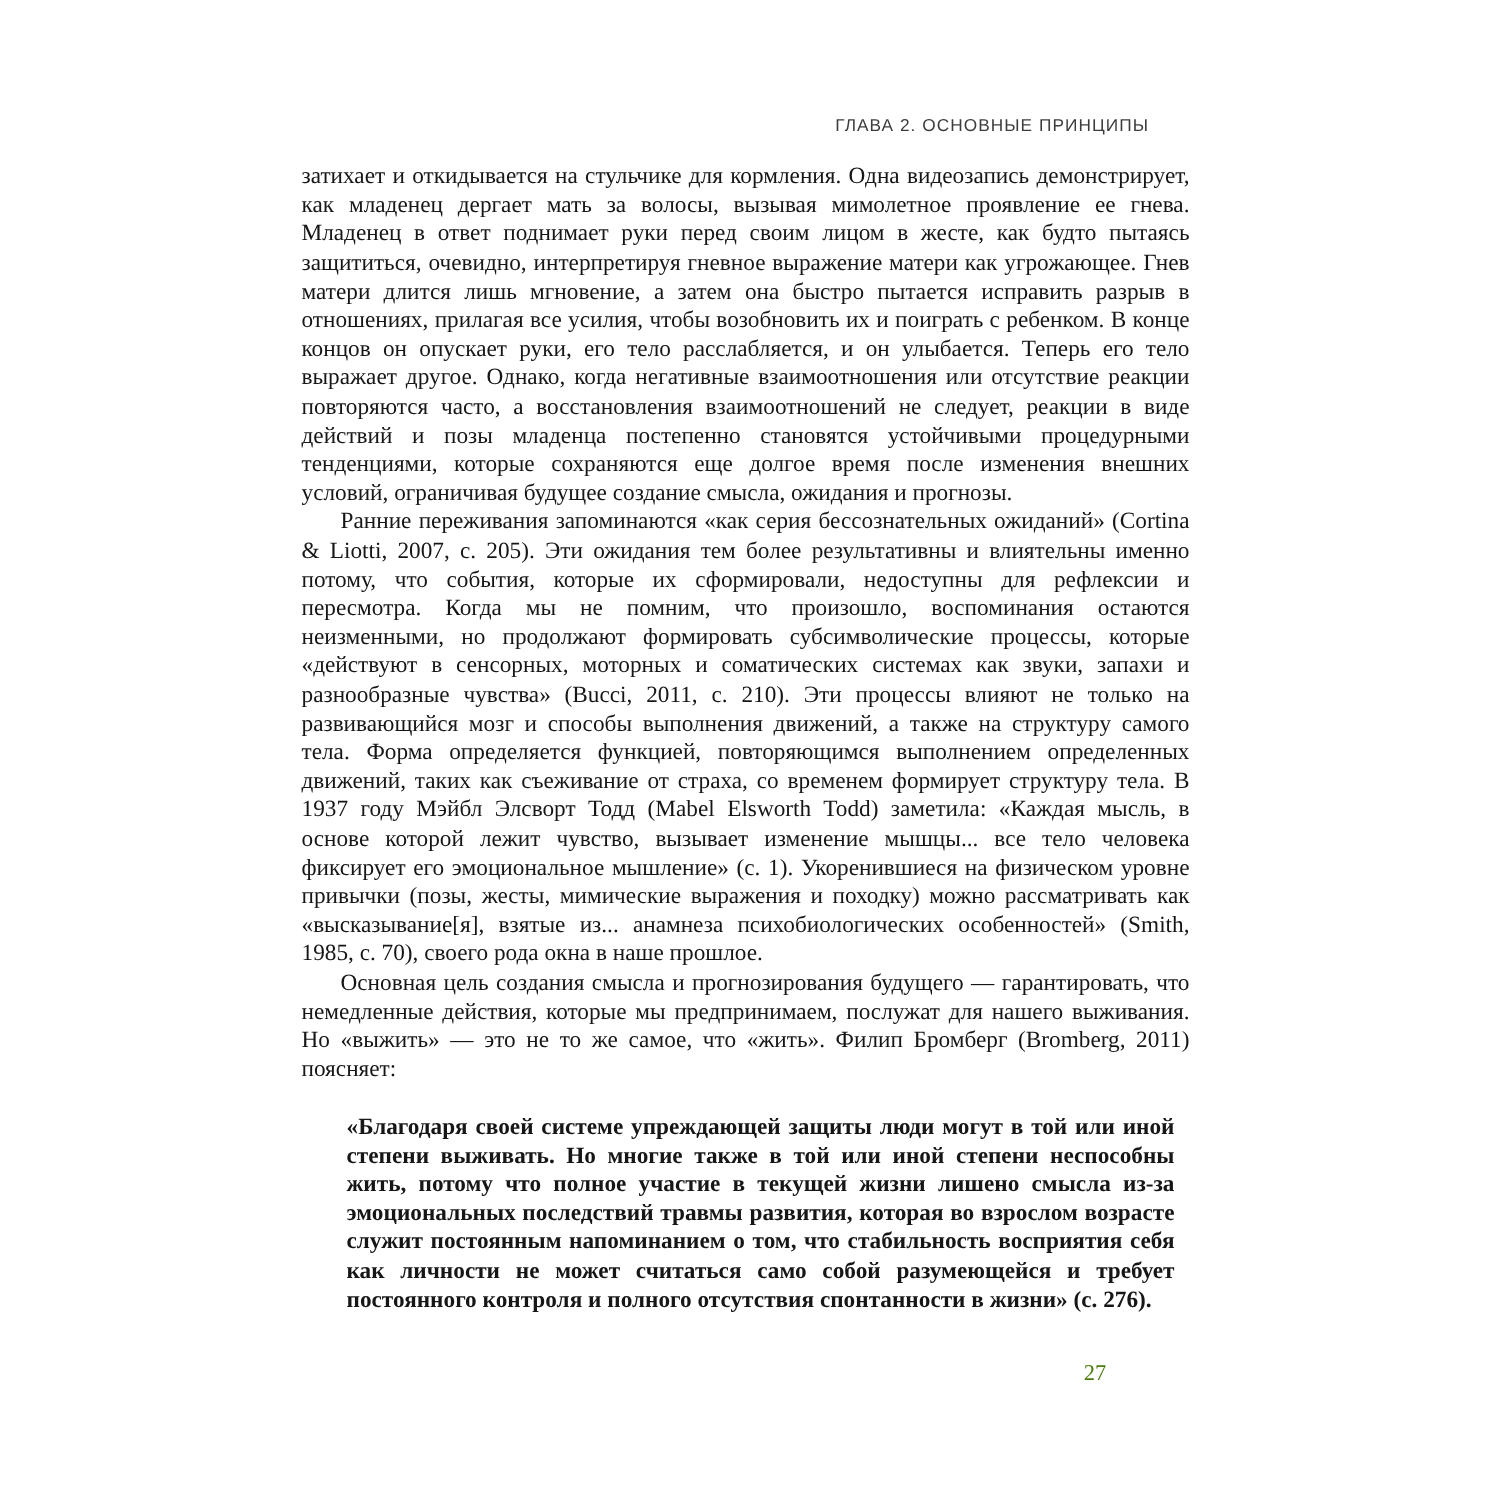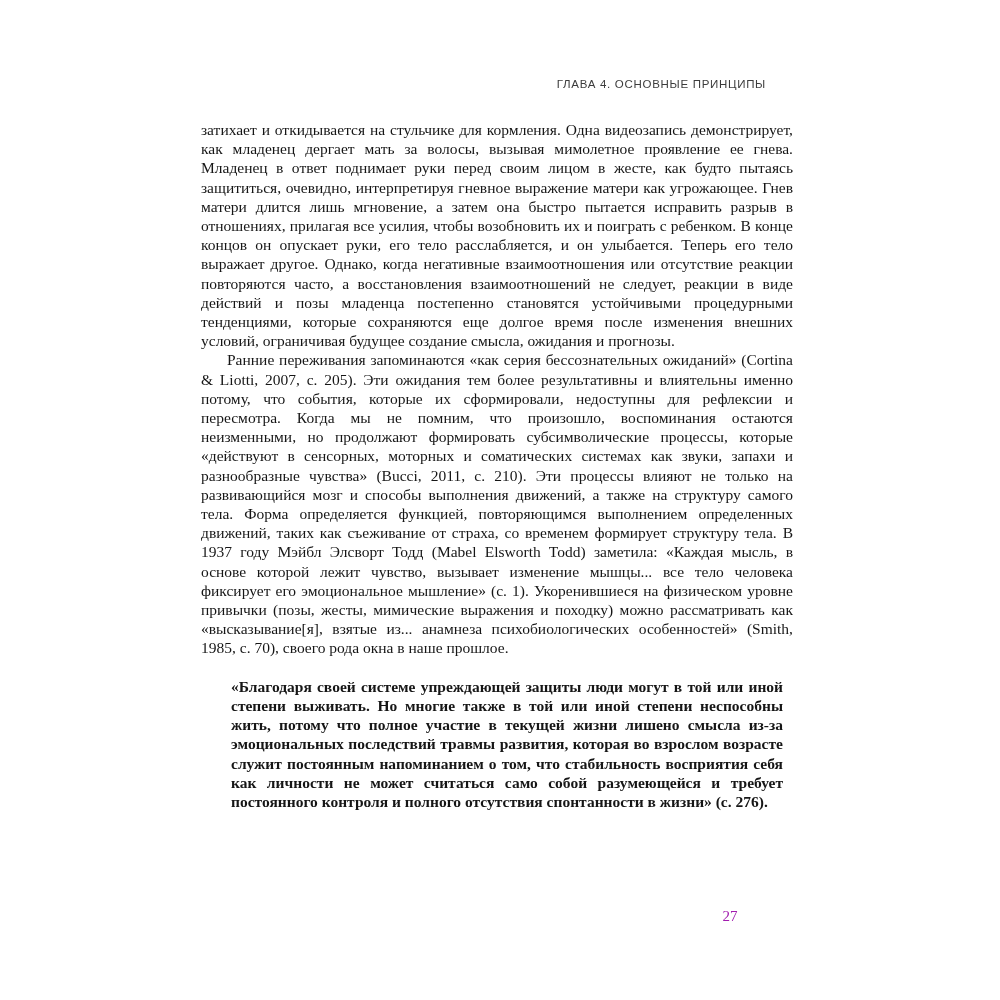--- a/index.html
+++ b/index.html
@@ -21,21 +21,21 @@
     width: 566px;
     text-align: right;
     font-family: "Liberation Sans", sans-serif;
     font-size: 11.5px;
     font-weight: 400;
     letter-spacing: 0.7px;
     color: #3c3c3c;
   }
   .page-body {
     position: absolute;
-    top: 120px;
+    top: 108px;
     left: 201px;
     width: 592px;
     font-family: "Liberation Serif", serif;
     font-size: 15.5px;
     line-height: 19.2px;
     color: #161616;
     text-align: justify;
   }
   .page-body p {
     margin: 0;
@@ -53,33 +53,34 @@
     font-weight: bold;
   }
   .page-number {
     position: absolute;
     top: 908px;
     left: 700px;
     width: 60px;
     text-align: center;
     font-family: "Liberation Serif", serif;
     font-size: 15px;
-    color: #a21caf;
+    color: #4d7c0f;
   }
 </style>
 </head>
 <body>
 
 <div class="page">
 
   <div class="running-head">
-    <span>ГЛАВА 4. ОСНОВНЫЕ ПРИНЦИПЫ</span>
+    <span>ГЛАВА 2. ОСНОВНЫЕ ПРИНЦИПЫ</span>
   </div>
 
   <div class="page-body">
     <p class="no-indent">затихает и откидывается на стульчике для кормления. Одна видеозапись демонстрирует, как младенец дергает мать за волосы, вызывая мимолетное проявление ее гнева. Младенец в ответ поднимает руки перед своим лицом в жесте, как будто пытаясь защититься, очевидно, интерпретируя гневное выражение матери как угрожающее. Гнев матери длится лишь мгновение, а затем она быстро пытается исправить разрыв в отношениях, прилагая все усилия, чтобы возобновить их и поиграть с ребенком. В конце концов он опускает руки, его тело расслабляется, и он улыбается. Теперь его тело выражает другое. Однако, когда негативные взаимоотношения или отсутствие реакции повторяются часто, а восстановления взаимоотношений не следует, реакции в виде действий и позы младенца постепенно становятся устойчивыми процедурными тенденциями, которые сохраняются еще долгое время после изменения внешних условий, ограничивая будущее создание смысла, ожидания и прогнозы.</p>
     <p>Ранние переживания запоминаются «как серия бессознательных ожиданий» (Cortina &amp; Liotti, 2007, с. 205). Эти ожидания тем более результативны и влиятельны именно потому, что события, которые их сформировали, недоступны для рефлексии и пересмотра. Когда мы не помним, что произошло, воспоминания остаются неизменными, но продолжают формировать субсимволические процессы, которые «действуют в сенсорных, моторных и соматических системах как звуки, запахи и разнообразные чувства» (Bucci, 2011, с. 210). Эти процессы влияют не только на развивающийся мозг и способы выполнения движений, а также на структуру самого тела. Форма определяется функцией, повторяющимся выполнением определенных движений, таких как съеживание от страха, со временем формирует структуру тела. В 1937 году Мэйбл Элсворт Тодд (Mabel Elsworth Todd) заметила: «Каждая мысль, в основе которой лежит чувство, вызывает изменение мышцы... все тело человека фиксирует его эмоциональное мышление» (с. 1). Укоренившиеся на физическом уровне привычки (позы, жесты, мимические выражения и походку) можно рассматривать как «высказывание[я], взятые из... анамнеза психобиологических особенностей» (Smith, 1985, с. 70), своего рода окна в наше прошлое.</p>
+    <p>Основная цель создания смысла и прогнозирования будущего — гарантировать, что немедленные действия, которые мы предпринимаем, послужат для нашего выживания. Но «выжить» — это не то же самое, что «жить». Филип Бромберг (Bromberg, 2011) поясняет:</p>
     <blockquote>«Благодаря своей системе упреждающей защиты люди могут в той или иной степени выживать. Но многие также в той или иной степени неспособны жить, потому что полное участие в текущей жизни лишено смысла из-за эмоциональных последствий травмы развития, которая во взрослом возрасте служит постоянным напоминанием о том, что стабильность восприятия себя как личности не может считаться само собой разумеющейся и требует постоянного контроля и полного отсутствия спонтанности в жизни» (с. 276).</blockquote>
   </div>
 
   <div class="page-number">27</div>
 
 </div>
 
 </body></html>

